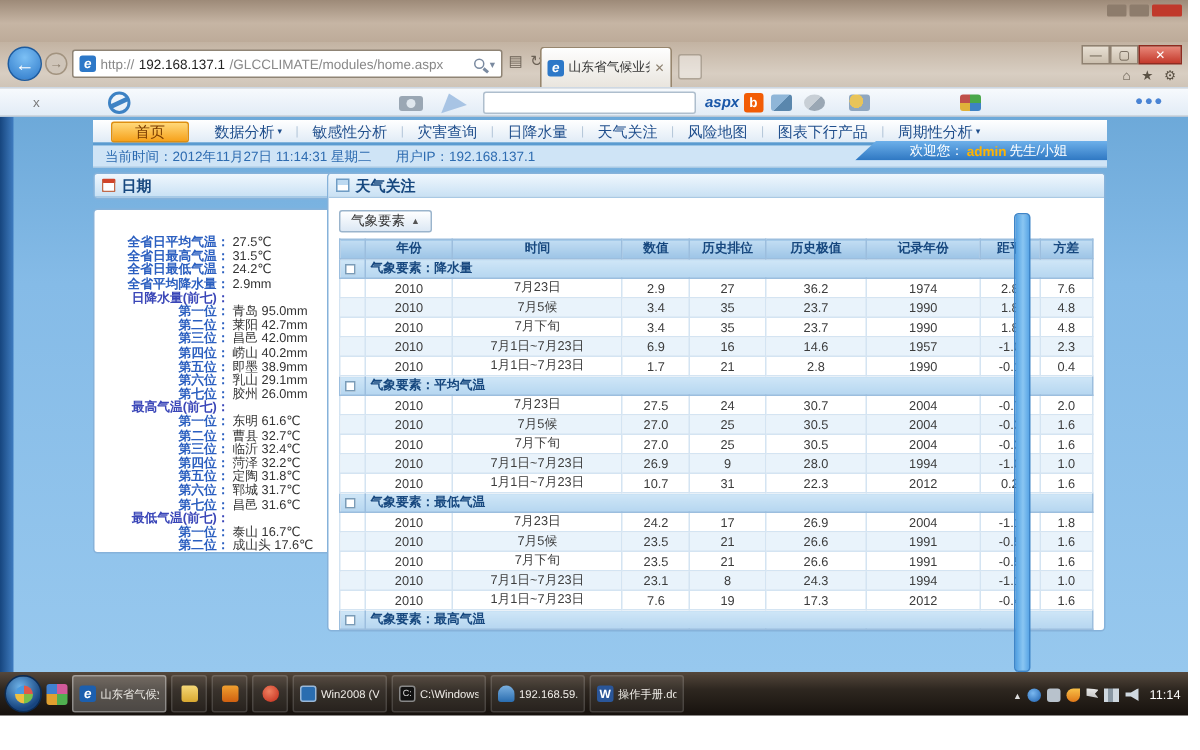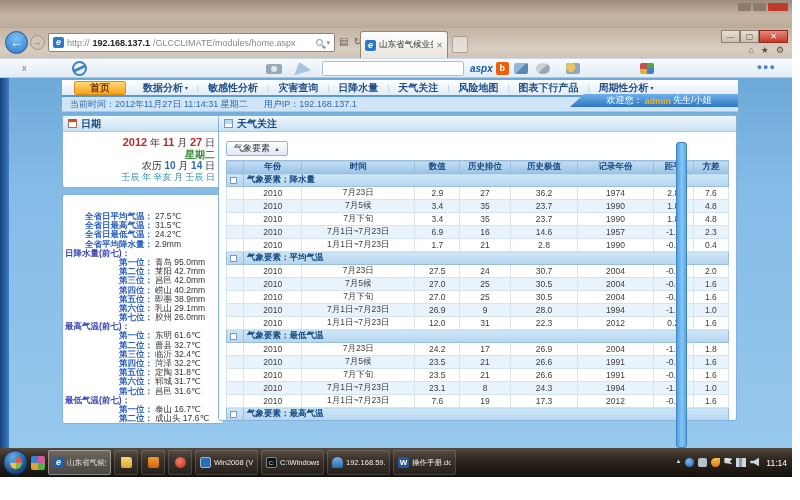--- a/index.html
+++ b/index.html
@@ -20,21 +20,21 @@
   .btn-back{position:absolute;left:5px;top:3px;width:23px;height:23px;border-radius:50%;
     background:radial-gradient(circle at 50% 30%,#7cc0f5,#2d78c8);border:1px solid #1d5b9e;
     color:#fff;font-size:13px;line-height:21px;text-align:center;font-weight:bold}
   .btn-fwd{position:absolute;left:30px;top:7px;width:15px;height:15px;border-radius:50%;
     background:#cfc5b9;border:1px solid #a2937f;color:#8a7d6c;font-size:9px;line-height:13px;text-align:center}
   .addr{position:absolute;left:48px;top:5px;width:287px;height:19px;background:#fff;
     border:1px solid #8f8475;border-radius:2px;display:flex;align-items:center;padding:0 4px;gap:3px;
     font-size:9px;color:#888;white-space:nowrap;overflow:hidden}
   .fav{width:11px;height:11px;border-radius:2px;background:#2d78c8;color:#fff;font-size:9px;
     line-height:11px;text-align:center;font-style:italic;font-weight:bold;flex:0 0 auto}
-  .addr .host{color:#222;font-weight:bold}
+  .addr .host{color:#222;font-weight:normal}
   .addr .mag{margin-left:auto;flex:0 0 auto;width:7px;height:7px;border:1.5px solid #7a8aa0;border-radius:50%;position:relative}
   .addr .mag::after{content:"";position:absolute;left:5px;top:6px;width:4px;height:1.5px;background:#7a8aa0;transform:rotate(40deg)}
   .addr .dd{color:#7a8aa0;font-size:7px;flex:0 0 auto}
   .addr-extra{position:absolute;left:339px;top:8px;display:flex;gap:5px;font-size:10px;color:#6b6155}
   .tab{position:absolute;left:360px;top:3px;width:88px;height:27px;
     background:linear-gradient(180deg,#fefefe,#e9e5de);border:1px solid #97866e;border-bottom:none;
     border-radius:3px 3px 0 0;display:flex;align-items:center;gap:3px;padding:0 4px;font-size:8.5px;color:#333}
   .tab .t-title{overflow:hidden;white-space:nowrap;flex:1}
   .tab .t-close{color:#8a7d6c;font-size:8px}
   .newtab{position:absolute;left:452px;top:8px;width:16px;height:17px;background:rgba(255,255,255,.4);
@@ -83,21 +83,21 @@
   .site-title{position:absolute;left:22px;top:4px;font-size:17px;font-weight:bold;letter-spacing:7px;
     color:#f2faff;text-shadow:0 1px 2px #7fb0d8,0 0 1px #9cc4e4;z-index:2}
   .welcome{position:absolute;right:0;top:14px;height:13px;min-width:168px;z-index:3;
     background:linear-gradient(180deg,#6db0ea,#2e77c2);
     clip-path:polygon(14px 0,100% 0,100% 100%,0 100%);
     display:flex;align-items:center;justify-content:center;font-size:9px;color:#fff;padding:0 8px 0 18px;gap:2px}
   .welcome .u{color:#ffb400;font-weight:bold}
 
   .navbar{height:17px;background:linear-gradient(180deg,#ffffff,#e0ebf6);border-bottom:2px solid #5b9bd0;
     display:flex;align-items:center;padding-left:12px}
-  .nav-item{font-size:10px;color:#1f4e8c;font-weight:bold;padding:0 9px;white-space:nowrap;display:flex;align-items:center;gap:2px}
+  .nav-item{font-size:10px;color:#1f4e8c;font-weight:normal;padding:0 9px;white-space:nowrap;display:flex;align-items:center;gap:2px}
   .nav-item.active{background:linear-gradient(180deg,#ffd879,#f6a21c);border:1px solid #de8f12;border-radius:2px;
     color:#7a3c00;padding:0 15px;height:14px;margin-right:8px}
   .nav-sep{color:#b3c5d8;font-size:8px}
   .nav-arrow{font-size:6px;color:#1f4e8c}
 
   .info-row{height:15px;background:#cfe4f6;border-bottom:1px solid #a9c9e4;display:flex;align-items:center;
     font-size:9px;color:#2d6bb0;padding:0 8px;gap:16px}
   .info-row .crumb{flex:1}
 
   
@@ -114,21 +114,21 @@
   .cal-unit{color:#333;font-size:10px}
   .cal-week{font-size:10px;line-height:11px;color:#2e8b2e;font-weight:bold}
   .cal-l3{font-size:10px;line-height:12px}
   .cal-l3 .cal-num{color:#2d6bb0}
   .cal-gz{font-size:9px;line-height:11px;color:#2e8fae}
   .weather-panel{height:230px}
   .w-body{padding:17px 4px 0 2px;font-size:8.5px}
   .w-line{display:flex;height:9.2px;line-height:9.2px;white-space:nowrap}
   .w-lbl{width:88px;text-align:right;color:#2b5fc0;font-weight:bold;flex:0 0 auto}
   .w-val{margin-left:2px;color:#333}
-  .w-sec{width:88px;text-align:left;color:#3a46b8;font-weight:bold;flex:0 0 auto}
+  .w-sec{width:88px;text-align:right;color:#3a46b8;font-weight:bold;flex:0 0 auto}
 
   
   .main-panel{position:absolute;left:156px;top:0;width:519px;height:306px;background:#fff;
     border:1px solid #86b2da;border-radius:3px;overflow:hidden}
   .main-body{padding:5px 7px 0}
   .elem-btn{display:inline-flex;align-items:center;gap:4px;height:15px;padding:0 7px;
     background:linear-gradient(#ffffff,#dce8f4);border:1px solid #9ab4cc;border-radius:2px;font-size:9px;color:#333}
   .elem-btn .ar{font-size:6px;color:#555}
   table.data-table{width:100%;border-collapse:collapse;table-layout:fixed;margin-top:4px;font-size:8.5px}
   .data-table th{height:13px;background:linear-gradient(#c2ddf3,#9cc4e6);color:#17487f;
@@ -161,21 +161,21 @@
   .tb-lbl{font-size:7.5px;color:#f0ede8;white-space:nowrap;overflow:hidden}
   .tb-ic{width:11px;height:11px;flex:0 0 auto;border-radius:2px;position:relative}
   .ic-ie{background:#1c5fae;color:#fff;font-size:9px;line-height:11px;text-align:center;font-style:italic;font-weight:bold}
   .ic-folder{background:linear-gradient(#f5d878,#d8a830);border-radius:1px 3px 2px 2px}
   .ic-orange{background:linear-gradient(#f0a030,#d06010)}
   .ic-red{background:radial-gradient(circle at 40% 35%,#f08060,#c02818);border-radius:50%}
   .ic-monitor{background:#2a6db0;border:1px solid #9ab8d8}
   .ic-cmd{background:#111;border:1px solid #888;color:#ddd;font-size:6px;line-height:10px;text-align:center}
   .ic-rdp{background:linear-gradient(#7ab0e0,#2a6db0);border-radius:50% 50% 2px 2px}
   .ic-word{background:#2a5699;color:#fff;font-size:8px;line-height:11px;text-align:center;font-weight:bold}
-  .tray{margin-left:auto;display:flex;align-items:flex-start;gap:4px;padding-right:2px}
+  .tray{margin-left:auto;display:flex;align-items:flex-end;gap:4px;padding-right:2px}
   .tr-up{color:#ddd;font-size:6px}
   .tr-i{width:9px;height:9px;border-radius:2px}
   .tr-blue{background:radial-gradient(circle at 40% 35%,#7ab8f0,#1c5fae);border-radius:50%}
   .tr-grey{background:#b8c2cc}
   .tr-orange{background:linear-gradient(#f8c048,#e07818);border-radius:50% 0 50% 50%}
   .tr-flag{width:8px;height:9px;background:linear-gradient(#e8e8e8,#b8b8b8);clip-path:polygon(0 0,100% 15%,70% 45%,100% 75%,0 60%,0 100%,0 0)}
   .tr-net{width:10px;height:9px;background:linear-gradient(90deg,#cfd8e0 30%,#8a98a4 30% 60%,#cfd8e0 60%)}
   .tr-spk{width:9px;height:9px;background:#cfd8e0;clip-path:polygon(0 35%,40% 35%,100% 0,100% 100%,40% 65%,0 65%)}
   .clock{font-size:8.5px;color:#fff;margin-left:3px}
 </style>
@@ -272,26 +272,20 @@
         <span>用户IP：192.168.137.1</span>
       </div>
 
       <div class="cols">
         <div class="sidebar">
           <div class="panel">
             <div class="panel-h">
               <span class="cal-ic"></span>
               <span>日期</span>
             </div>
-            <div class="cal-body">
-              <div class="cal-l1"><span class="cal-num">2012</span><span class="cal-unit"> 年 </span><span class="cal-num">11</span><span class="cal-unit"> 月 </span><span class="cal-num">27</span><span class="cal-unit"> 日</span></div>
-              <div class="cal-week">星期二</div>
-              <div class="cal-l3"><span class="cal-unit">农历 </span><span class="cal-num">10</span><span class="cal-unit"> 月 </span><span class="cal-num">14</span><span class="cal-unit"> 日</span></div>
-              <div class="cal-gz">壬辰 年 辛亥 月 壬辰 日</div>
-            </div>
           </div>
           <div class="panel weather-panel">
             <div class="w-body">
                 <div class="w-line">
                   <span class="w-lbl">全省日平均气温：</span>
                   <span class="w-val">27.5℃</span>
                 </div>
                 <div class="w-line">
                   <span class="w-lbl">全省日最高气温：</span>
                   <span class="w-val">31.5℃</span>
@@ -522,21 +516,21 @@
                       <td>9</td>
                       <td>28.0</td>
                       <td>1994</td>
                       <td>-1.0</td>
                       <td>1.0</td>
                     </tr>
                     <tr class="r-even">
                       <td></td>
                       <td>2010</td>
                       <td>1月1日~7月23日</td>
-                      <td>12.0</td>
+                      <td>10.7</td>
                       <td>31</td>
                       <td>22.3</td>
                       <td>2012</td>
                       <td>0.2</td>
                       <td>1.6</td>
                     </tr>
                     <tr class="g-row">
                       <td><span class="cb"></span></td>
                       <td colspan="8">气象要素：最低气温</td>
                     </tr>

